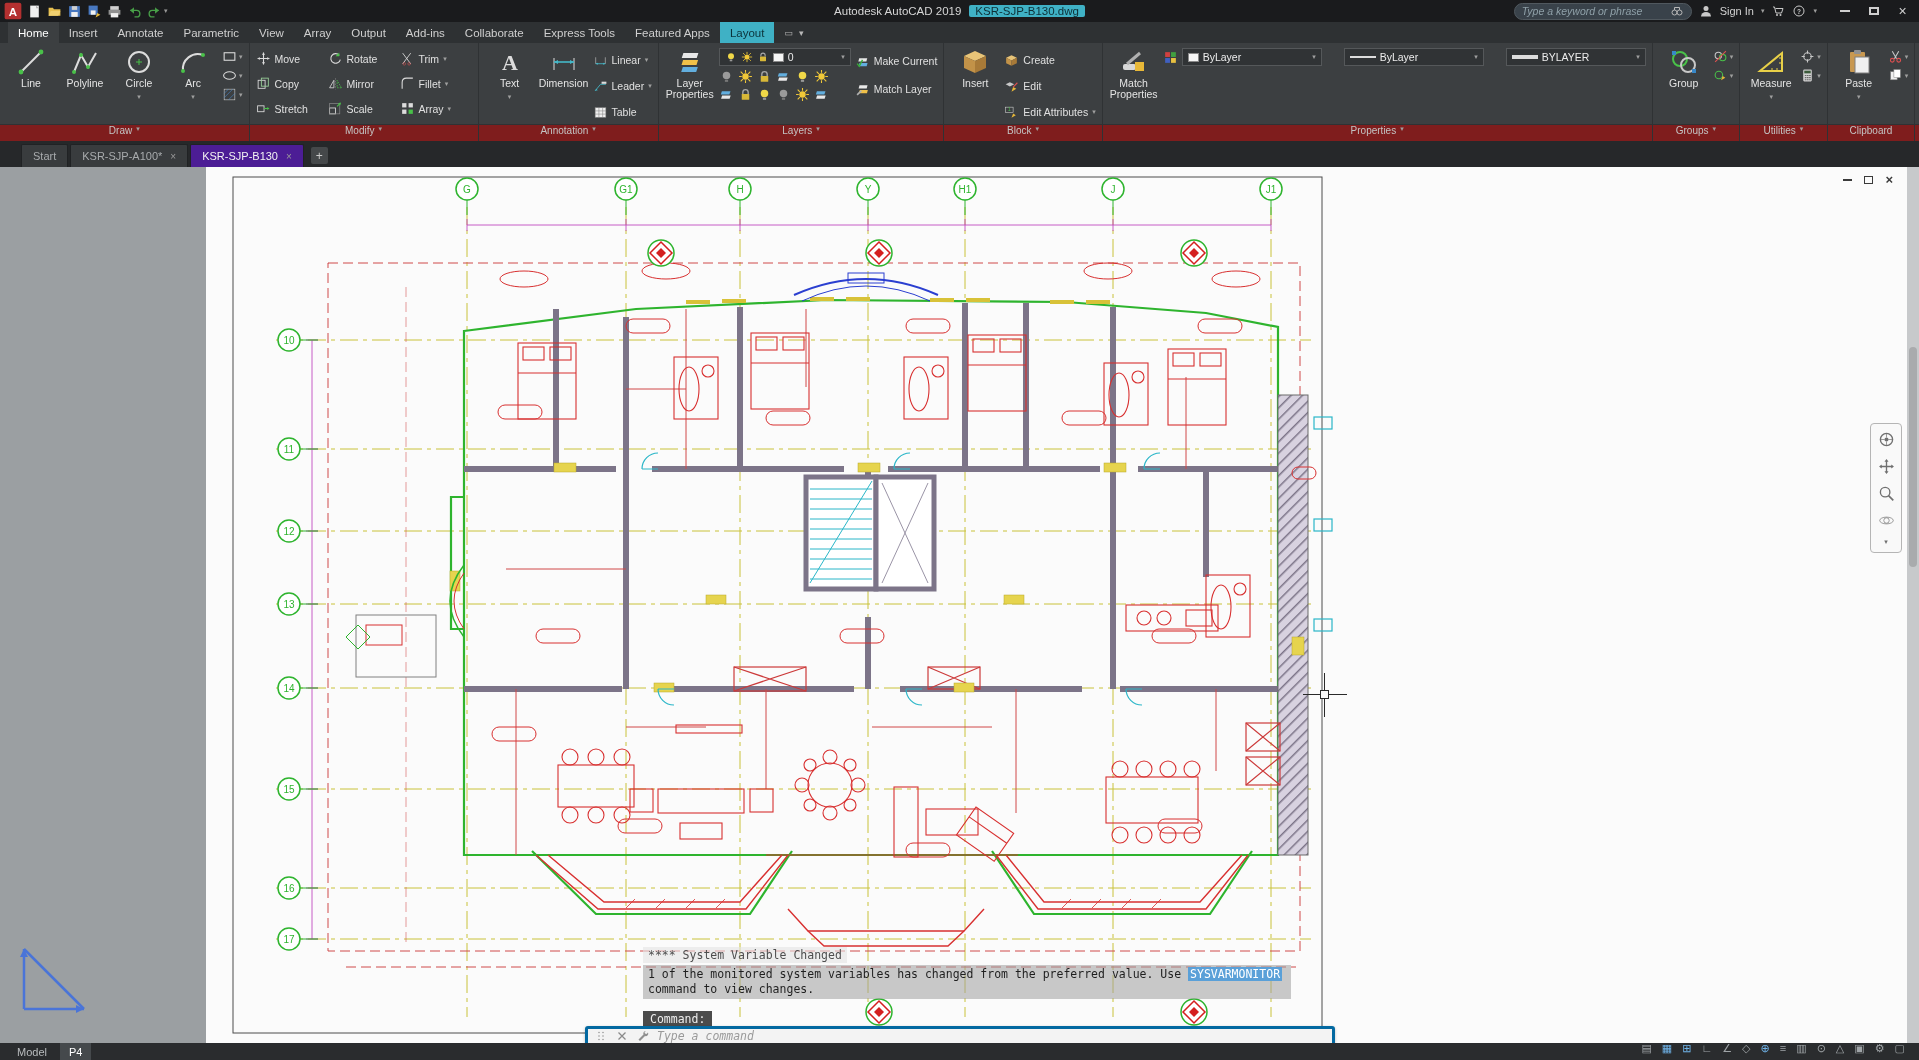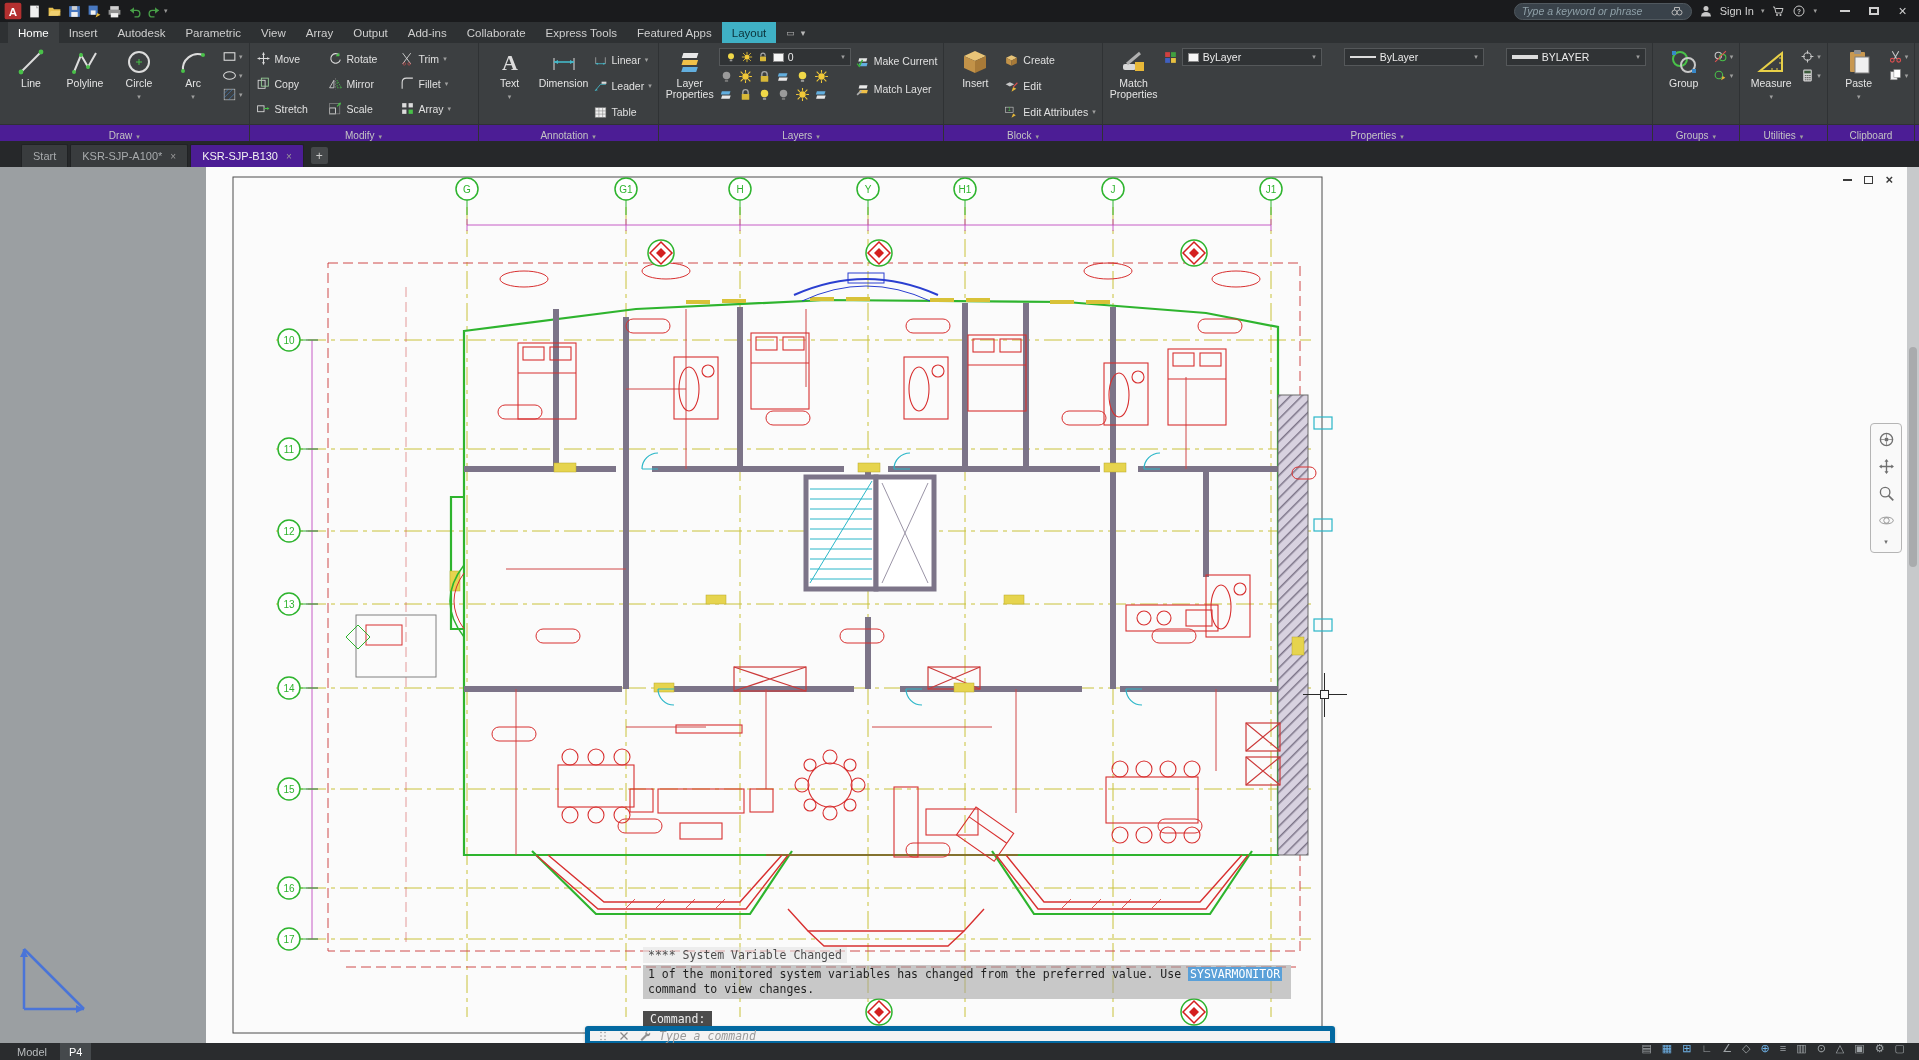--- a/index.html
+++ b/index.html
@@ -33,21 +33,21 @@
   .rtabs{position:absolute;top:22px;left:0;right:0;height:21px;background:#2e3133;display:flex;align-items:stretch;padding-left:8px;font-size:11.5px;color:#cfcfcf;z-index:19}
   .rtab{padding:0 10px;display:flex;align-items:center;white-space:nowrap}
   .rtab.active{background:#3c3f41;color:#ffffff}
   .rtab.hl{background:#3fb1c5;color:#0b333b}
   .rtab-extra{display:flex;align-items:center;gap:6px;margin-left:10px;color:#b8b8b8;font-size:9px}
 
   
   .ribbon{position:absolute;top:43px;left:0;right:0;height:98px;background:#3c3f41;display:flex;align-items:stret;color:#e2e2e2;z-index:18}
   .panel{display:flex;flex-direction:column;border-right:1px solid #2f3234}
   .panel-body{flex:1;display:flex;align-items:flex-start;padding:3px 6px 0 6px;gap:4px}
-  .panel-label{height:17px;min-height:17px;text-align:center;font-size:10px;color:#c4c4c4;background:#4c1d95;display:flex;justify-content:center;align-items:flex-end;gap:4px;border-top:1px solid #2f3234}
+  .panel-label{height:17px;min-height:17px;text-align:center;font-size:10px;color:#c4c4c4;background:#7f1d1d;display:flex;justify-content:center;align-items:flex-start;gap:4px;border-top:1px solid #2f3234}
   .bigbtn{width:50px;display:flex;flex-direction:column;align-items:center;font-size:10.5px;line-height:11px;text-align:center;padding-top:2px;gap:2px;color:#e4e4e4}
   .bigbtn .ic{width:28px;height:28px}
   .smallbtn{display:flex;align-items:center;gap:4px;font-size:10.5px;height:22px;color:#e0e0e0;white-space:nowrap}
   .smallbtn .ic{width:15px;height:15px}
   .grid3{display:grid;grid-template-columns:repeat(3,72px);grid-auto-rows:25px;align-items:center}
   .minicol{display:flex;flex-direction:column;gap:4px;padding-top:3px}
   .minirow{display:flex;align-items:center;gap:2px}
   .mini{width:15px;height:15px}
   .ddfield{display:flex;align-items:center;gap:4px;background:#303335;border:1px solid #55585a;height:18px;padding:0 5px;font-size:10.5px;color:#ececec}
   .ddfield .caret{margin-left:auto}
@@ -86,21 +86,21 @@
   .ch-h{position:absolute;left:0;top:21px;width:44px;height:1px;background:#2a2a2a}
   .ch-v{position:absolute;left:21px;top:0;width:1px;height:44px;background:#2a2a2a}
   .ch-box{position:absolute;left:17px;top:17px;width:9px;height:9px;border:1px solid #2a2a2a;background:#fbfbfb}
 
   
   .cmd-overlay{position:absolute;left:643px;top:780px;width:650px;z-index:9;font-family:"DejaVu Sans Mono",monospace;font-size:11.5px;color:#4e4e4e}
   .cmd-l1{display:inline-block;background:rgba(228,228,228,0.6);padding:1px 5px;margin-bottom:2px}
   .cmd-band{background:rgba(158,158,158,0.55);color:#1f1f1f;padding:2px 5px;line-height:15px;width:648px}
   .cmd-link{background:#5aa0d8;color:#ffffff;padding:0 2px}
   .cmd-chip{display:inline-block;background:#4b4b4b;color:#ededed;padding:1px 7px;margin-top:12px}
-  .cmd-inputbar{position:absolute;left:585px;top:859px;width:750px;height:20px;background:#f3f3f3;border:5px solid #0369a1;border-radius:3px;display:flex;align-items:center;gap:7px;padding:0 6px;z-index:10;box-shadow:0 1px 3px rgba(0,0,0,0.25)}
+  .cmd-inputbar{position:absolute;left:585px;top:859px;width:750px;height:20px;background:#f3f3f3;border:3px solid #0369a1;border-radius:3px;display:flex;align-items:center;gap:7px;padding:0 6px;z-index:10;box-shadow:0 1px 3px rgba(0,0,0,0.25)}
   .cmd-inputbar .ic{width:14px;height:14px}
   .cmd-ph{font-family:"DejaVu Sans Mono",monospace;font-style:italic;color:#9a9a9a;font-size:11.5px}
 
   
   .statusbar{position:absolute;bottom:0;left:0;right:0;height:17px;background:#2a2c2e;display:flex;align-items:flex-start;color:#c0c3c5;font-size:11px;padding:0 8px;gap:4px;z-index:20}
   .sb-tab{padding:0 9px;height:17px;display:flex;align-items:center;color:#b9bcbe}
   .sb-tab.active{background:#45494c;color:#ffffff}
   .sb-icons{margin-left:auto;display:flex;gap:10px;align-items:center;padding-right:6px}
   .sb-ic{font-size:11px;color:#9fa4a7;line-height:1}
   .sb-ic.on{color:#6fb3e8}
@@ -158,20 +158,23 @@
           </svg>
         </span>
         <span class="ic">
           <svg viewBox="0 0 28 28" xmlns="http://www.w3.org/2000/svg">
             <path d="M22,12H10a6,6 0 0 0 0,12h4" fill="none" stroke="#48a048" stroke-width="2.5"></path>
             <path d="M22,12l-7,-6v12z" fill="#48a048"></path>
           </svg>
         </span>
       </div>
     <span class="qat-caret">▾</span>
+    <div class="titlebar-title">
+      <span>Autodesk AutoCAD 2019</span><span class="doc-chip">KSR-SJP-B130.dwg</span>
+    </div>
     <div class="tb-right">
       <div class="search-box">
         <span class="search-text">Type a keyword or phrase</span>
         <span class="ic tb-ic">
             <svg viewBox="0 0 28 28" xmlns="http://www.w3.org/2000/svg">
               <circle cx="9" cy="17" r="5" fill="none" stroke="#b8b8b8" stroke-width="2"></circle>
               <circle cx="19" cy="17" r="5" fill="none" stroke="#b8b8b8" stroke-width="2"></circle>
               <path d="M9,12V7h10v5" fill="none" stroke="#b8b8b8" stroke-width="2"></path>
             </svg>
           </span>
@@ -207,21 +210,21 @@
           </span>
         <span class="winbtn wb-close">×</span>
       </div>
     </div>
   </div>
 
   <div class="rtabs">
     <div class="rtab-list" style="display:flex">
         <div class="rtab active">Home</div>
         <div class="rtab">Insert</div>
-        <div class="rtab">Autodesk</div>
+        <div class="rtab">Annotate</div>
         <div class="rtab">Parametric</div>
         <div class="rtab">View</div>
         <div class="rtab">Array</div>
         <div class="rtab">Output</div>
         <div class="rtab">Add-ins</div>
         <div class="rtab">Collaborate</div>
         <div class="rtab">Express Tools</div>
         <div class="rtab">Featured Apps</div>
         <div class="rtab hl">Layout</div>
       </div>

